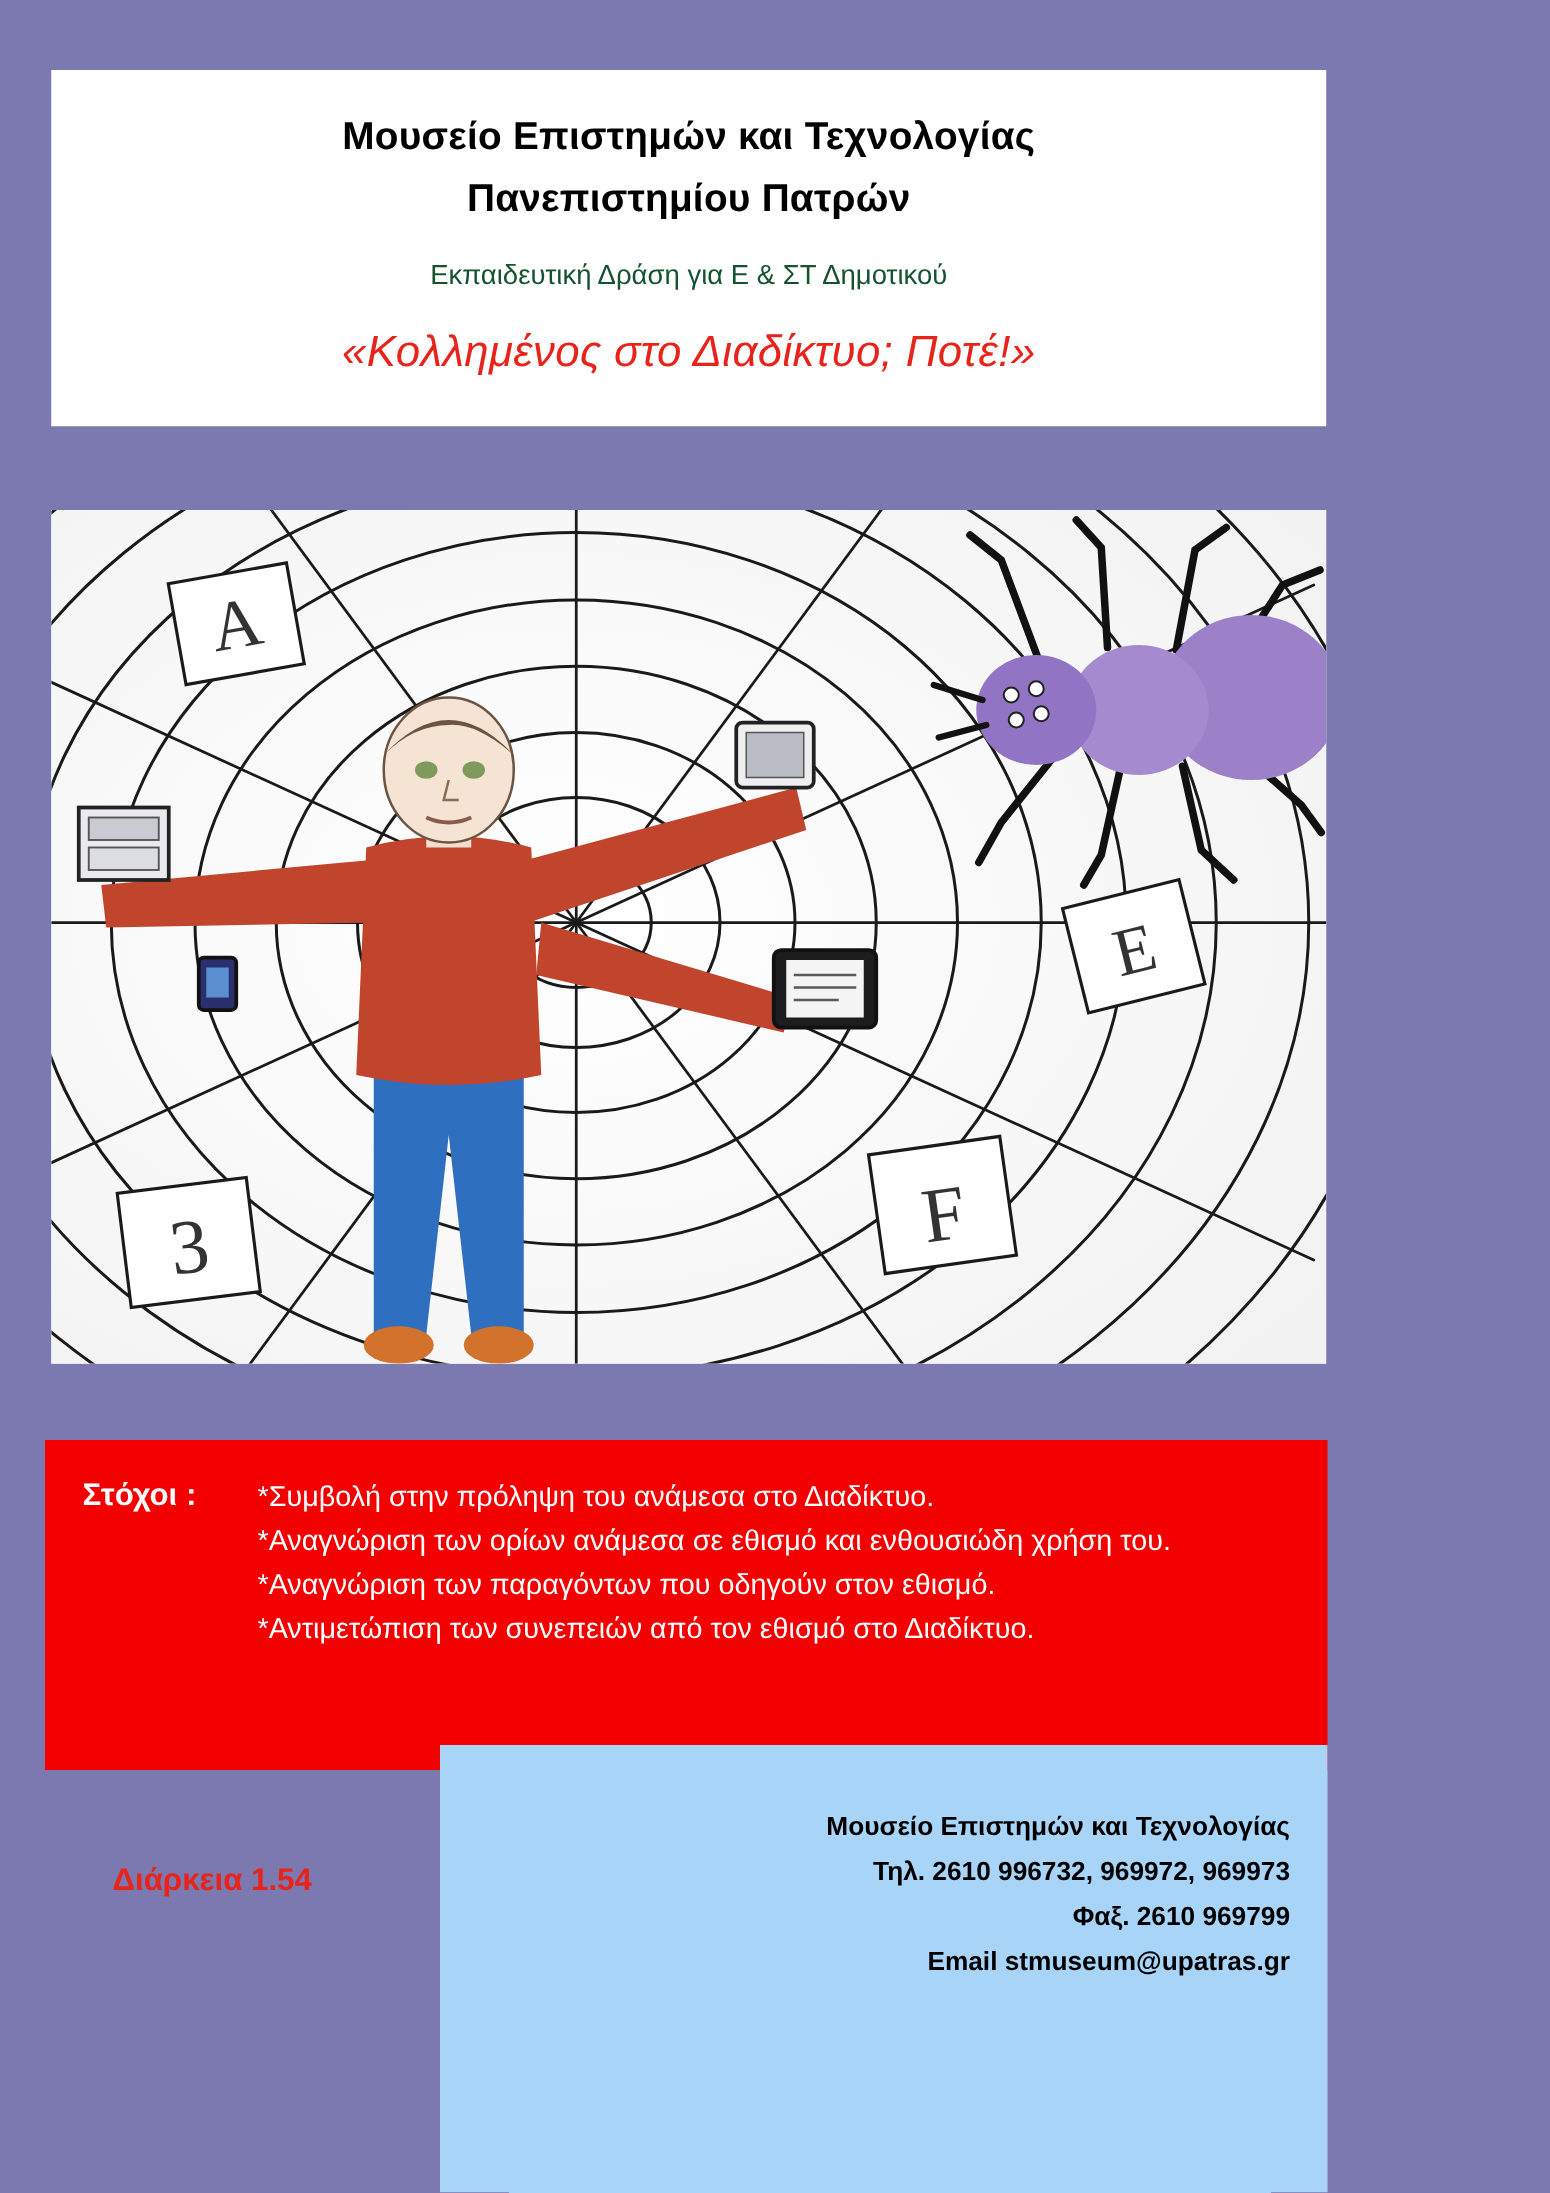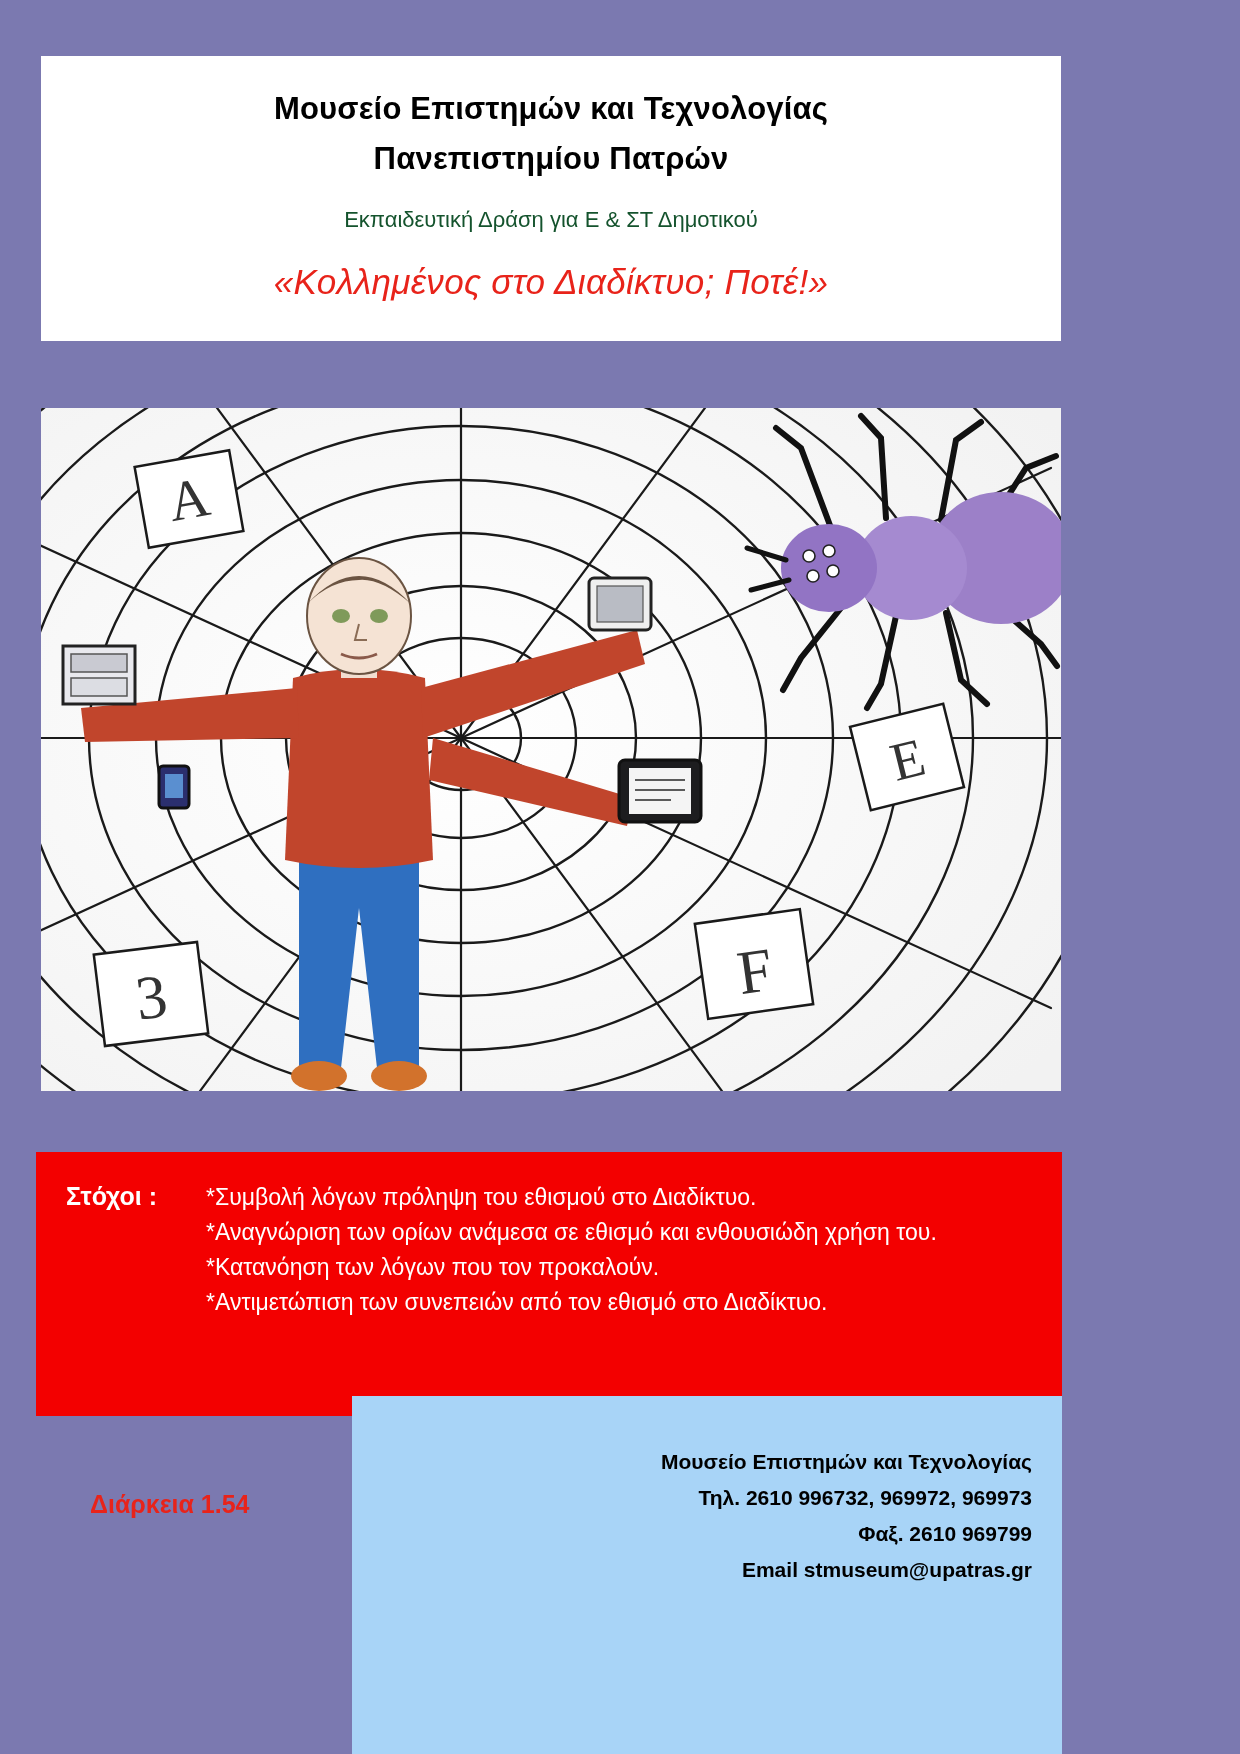--- a/index.html
+++ b/index.html
@@ -263,23 +263,23 @@
         <line x1="594" y1="392" x2="630" y2="392"></line>
       </g>
     </g>
   </svg>
 </div>
 
 <div class="goals-block">
   <div class="goals-inner">
     <div class="goals-label">Στόχοι :</div>
     <div class="goals-list">
-      <div>*Συμβολή λόγων πρόληψη του εθισμού στο Διαδίκτυο.</div>
+      <div>*Συμβολή στην πρόληψη του ανάμεσα στο Διαδίκτυο.</div>
       <div>*Αναγνώριση των ορίων ανάμεσα σε εθισμό και ενθουσιώδη χρήση του.</div>
-      <div>*Κατανόηση των λόγων που τον προκαλούν.</div>
+      <div>*Αναγνώριση των παραγόντων που οδηγούν στον εθισμό.</div>
       <div>*Αντιμετώπιση των συνεπειών από τον εθισμό στο Διαδίκτυο.</div>
     </div>
   </div>
 </div>
 
 <div class="duration">Διάρκεια  1.54</div>
 
 <div class="contact-box">
   <div class="contact-line">Μουσείο Επιστημών και Τεχνολογίας</div>
   <div class="contact-line">Τηλ. 2610 996732, 969972, 969973</div>

